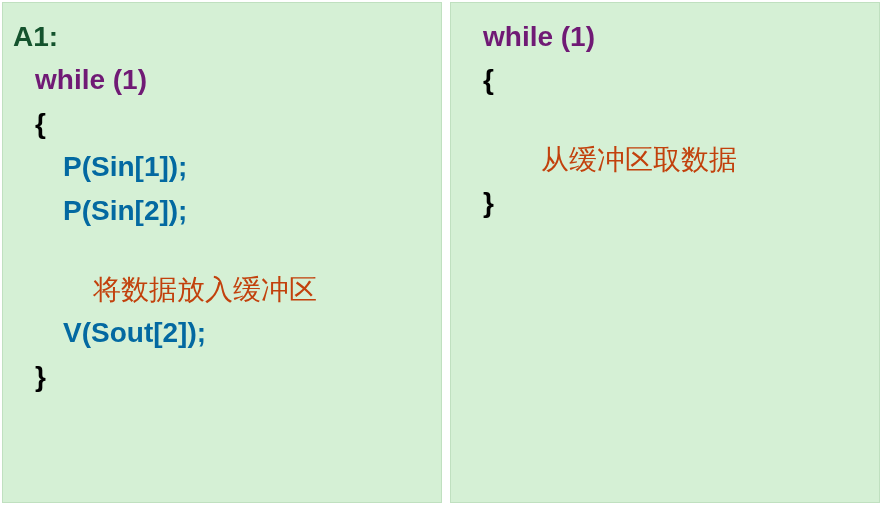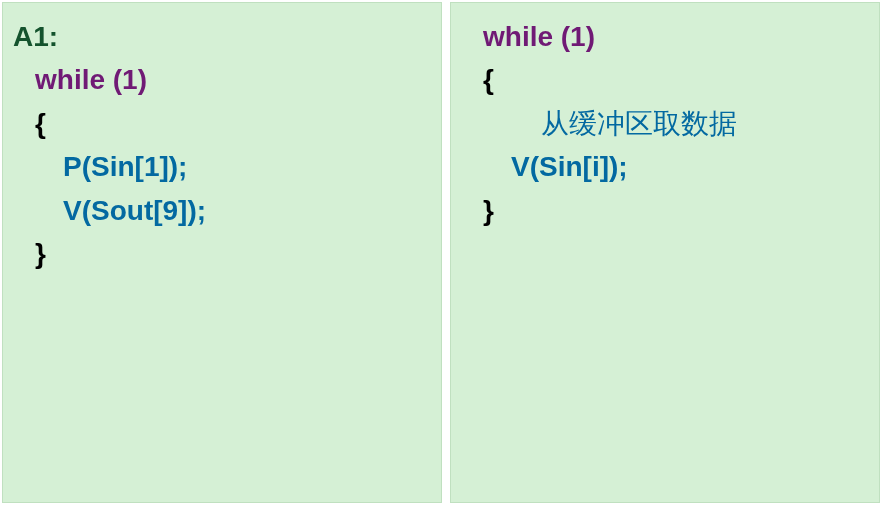--- a/index.html
+++ b/index.html
@@ -44,39 +44,41 @@
       color: #000000;
       font-weight: bold;
       font-family: Arial, sans-serif;
     }
     .op {
       color: #0369a1;
       font-weight: bold;
       font-family: Arial, sans-serif;
     }
     .comment {
-      color: #0369a1;
+      color: #c2410c;
       font-weight: normal;
       font-family: "SimSun", serif;
+      margin-top: 36px;
     }
     .indent1 { padding-left: 22px; }
     .indent2 { padding-left: 50px; }
     .indent3 { padding-left: 80px; }
   </style>
 </head>
 <body>
 
 <div class="code-block left">
   <div class="line label">A1:</div>
   <div class="line keyword indent1">while (1)</div>
   <div class="line brace indent1">{</div>
   <div class="line op indent2">P(Sin[1]);</div>
-  <div class="line op indent2">V(Sout[9]);</div>
+  <div class="line op indent2">P(Sin[2]);</div>
+  <div class="line comment indent3">将数据放入缓冲区</div>
+  <div class="line op indent2">V(Sout[2]);</div>
   <div class="line brace indent1">}</div>
 </div>
 
 <div class="code-block right">
   <div class="line keyword indent1">while (1)</div>
   <div class="line brace indent1">{</div>
   <div class="line comment indent3">从缓冲区取数据</div>
-  <div class="line op indent2">V(Sin[i]);</div>
   <div class="line brace indent1">}</div>
 </div>
 
 </body></html>

